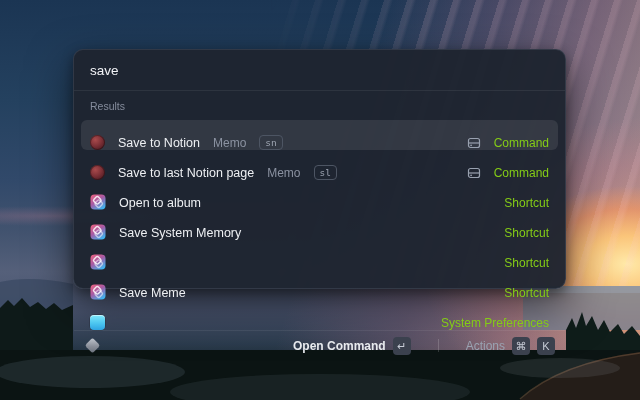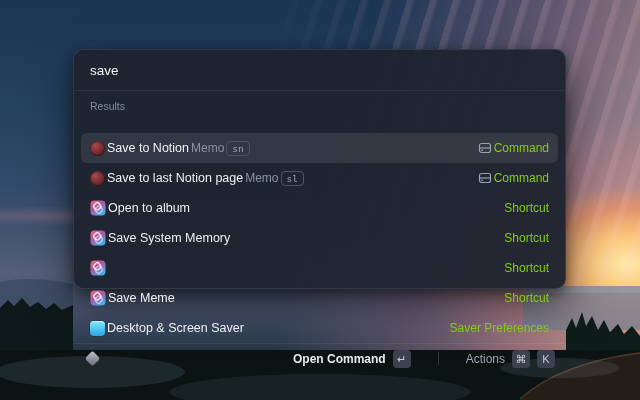--- a/index.html
+++ b/index.html
@@ -40,26 +40,26 @@
     height:40px;flex:0 0 40px;display:flex;align-items:center;
     border-bottom:1px solid rgba(255,255,255,.07);
     padding:0 16px;
   }
   .searchbar input{
     background:transparent;border:none;outline:none;width:100%;
     color:#f2f3f6;font-size:13.5px;font-weight:500;
     font-family:"Liberation Sans",sans-serif;padding:0;
   }
   .section-label{
-    font-size:10.5px;color:#858c9c;padding:9px 16px 21px;flex:0 0 auto;
+    font-size:10.5px;color:#858c9c;padding:9px 16px 8px;flex:0 0 auto;
   }
   .results{flex:1 1 auto;padding:0 7px;display:flex;flex-direction:column;}
   .row{
-    height:30px;flex:0 0 30px;display:flex;align-items:center;
-    padding:0 9px;border-radius:6px;gap:2px;cursor:default;
+    height:30px;flex:0 0 30px;display:flex;align-items:flex-end;
+    padding:0 9px;border-radius:6px;gap:13px;cursor:default;
   }
   .row.selected{background:rgba(255,255,255,.09);}
   .row .title{font-size:12.5px;color:#eef0f3;white-space:nowrap;}
   .row .subtitle{font-size:12px;color:#8b92a1;white-space:nowrap;}
   .row .alias{
     font-size:9.5px;color:#9ba2af;border:1px solid #4d5563;border-radius:4px;
     padding:1px 5px;line-height:11px;font-family:"DejaVu Sans Mono",monospace;
   }
   .row .spacer{flex:1 1 auto;}
   .row .type{font-size:12px;color:#84cc16;white-space:nowrap;}
@@ -200,23 +200,22 @@
         <rect x="4.2" y="3.2" width="6.2" height="6.2" rx="1.6" fill="none" stroke="#ffffff" stroke-opacity="0.85" stroke-width="1.4" transform="rotate(45 7.3 6.3)"></rect>
         <rect x="5.6" y="6.6" width="6.2" height="6.2" rx="1.6" fill="none" stroke="#ffffff" stroke-opacity="0.55" stroke-width="1.4" transform="rotate(45 8.7 9.7)"></rect>
       </svg>
       <span class="title">Save Meme</span>
       <span class="spacer"></span>
       <span class="type">Shortcut</span>
     </div>
 
     <div class="row">
       <span class="desktop-tile"></span>
-      <span class="title">Desktop &amp; Screen Saver</span>
-      <span class="spacer"></span>
-      <span class="type">Saver Preferences</span>
+      <span class="spacer"></span>
+      <span class="type">System Preferences</span>
     </div>
 
   </div>
 
   <div class="footer">
     <span class="raycast-logo"></span>
     <span class="spacer"></span>
     <div class="footer-action">
       <span class="label">Open Command</span>
       <span class="keycap">↵</span>

